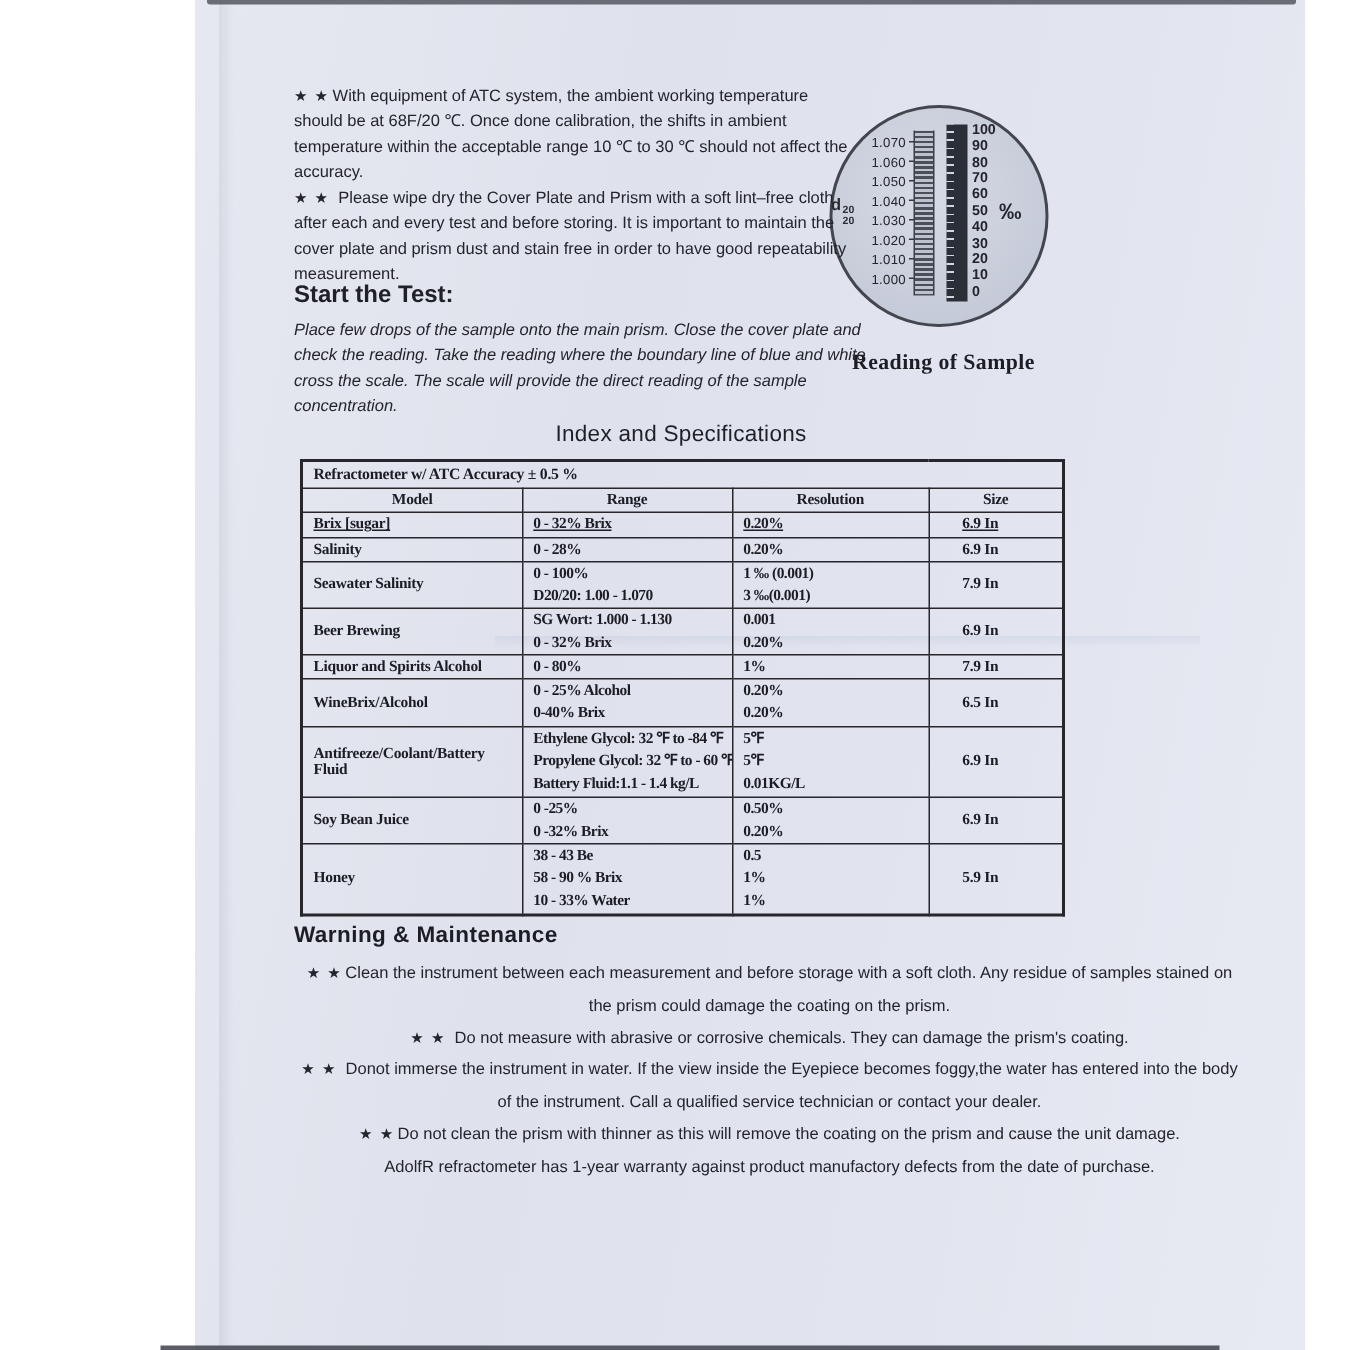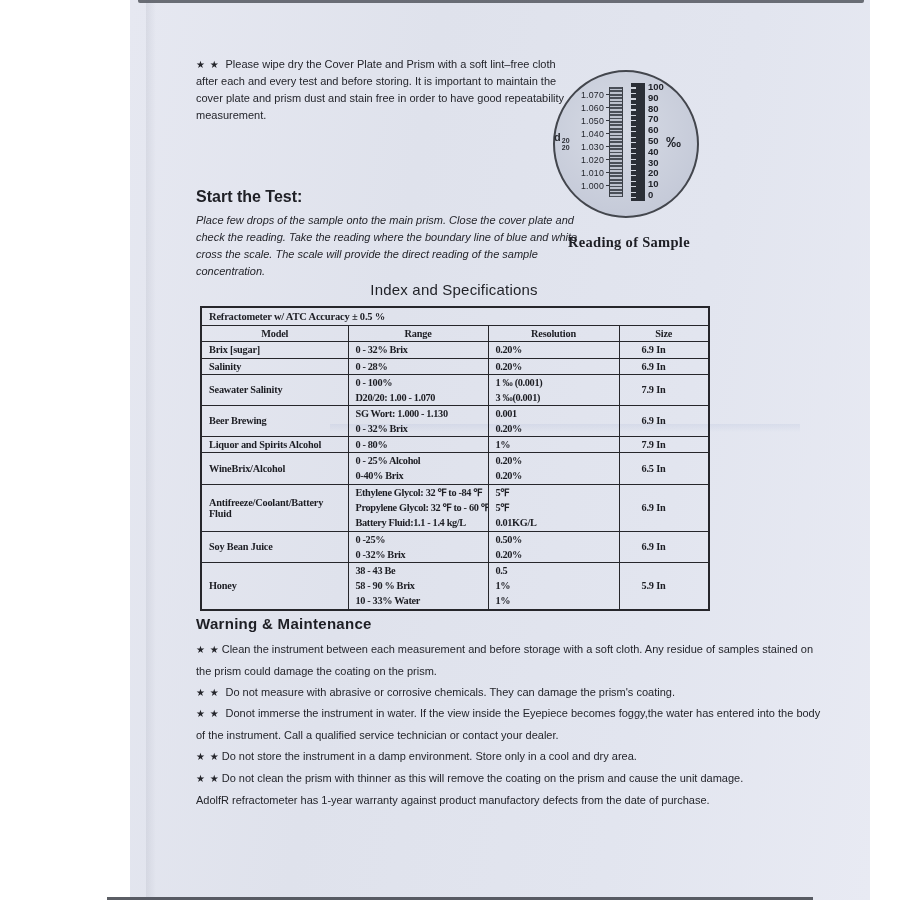--- a/index.html
+++ b/index.html
@@ -56,33 +56,34 @@
   .spec-table td{border:1px solid #26262b;padding:0 2px 0 7px;vertical-align:middle;
                  overflow:hidden;letter-spacing:-0.2px;}
   .spec-table td.acc{font-size:10.5px;}
   .spec-table td.hd{text-align:center;padding:0;}
   .spec-table td.size{padding-left:22px;}
   .spec-table .ln{line-height:15px;white-space:nowrap;letter-spacing:-0.35px;}
 
   
   .warn-heading{position:absolute;left:66px;top:615px;font-size:15px;font-weight:bold;
                 letter-spacing:.3px;color:#1d1e24;text-align:right;}
-  .warn-list{position:absolute;left:66px;top:639px;width:634px;font-size:11px;}
+  .warn-list{position:absolute;left:66px;top:639px;width:634px;font-size:11px;text-align:center;}
   .warn-list p{margin:0;line-height:20.8px;}
 </style>
 </head>
 <body>
 
 <div class="page">
   <div class="edge-strip edge-top"></div>
   <div class="edge-strip edge-bottom"></div>
   <div class="crease-v"></div>
   <div class="crease-h"></div>
 
   <div class="top-notes" id="topNotes">
+      <p class="note"><span class="stars">★ ★</span><span>With equipment of ATC system, the ambient working temperature should be at 68F/20 ℃.  Once done calibration, the shifts in ambient temperature within the acceptable range 10 ℃  to 30 ℃  should not affect the accuracy.</span></p>
       <p class="note"><span class="stars">★ ★ </span><span>Please wipe dry the Cover Plate and Prism with a soft lint–free cloth after each and every test and before storing. It is important to maintain the cover plate and prism dust and stain free in order to have good repeatability measurement.</span></p>
     </div>
 
   <div class="diagram">
     <div class="circle"></div>
     <div class="d-label"><span>d</span><span class="stack">
           <span>20</span>
           <span>20</span>
         </span></div>
     <div class="left-scale" id="leftScale">
@@ -152,21 +153,21 @@
     <tbody id="specBody">
         <tr style="height: 18px;">
           <td class="acc" colspan="4">Refractometer w/ ATC Accuracy ± 0.5 %</td>
         </tr>
         <tr style="height: 16px;">
           <td class="hd">Model</td>
           <td class="hd">Range</td>
           <td class="hd">Resolution</td>
           <td class="hd">Size</td>
         </tr>
-        <tr style="height: 17px;">
+        <tr style="height: 17px; text-decoration: underline;">
           <td class="model">Brix [sugar]</td>
           <td class="range">
             <div class="ln">0 - 32% Brix</div>
           </td>
           <td class="res">
             <div class="ln">0.20%</div>
           </td>
           <td class="size">6.9 In</td>
         </tr>
         <tr style="height: 15px;">
@@ -266,17 +267,16 @@
           <td class="size">5.9 In</td>
         </tr>
       </tbody>
   </table>
 
   <div class="warn-heading">Warning  &amp; Maintenance</div>
   <div class="warn-list" id="warnList">
       <p class="witem"><span class="stars">★ ★</span><span>Clean the instrument between each measurement and before storage with a soft cloth. Any residue of samples stained on the prism could damage the coating on the prism.</span></p>
       <p class="witem"><span class="stars">★ ★ </span><span>Do not measure with abrasive or corrosive chemicals. They can damage the prism's coating.</span></p>
       <p class="witem"><span class="stars">★ ★ </span><span>Donot immerse the instrument in water. If the view inside the Eyepiece becomes foggy,the water has entered into the body of the instrument. Call a qualified service technician or contact your dealer.</span></p>
-      <p class="witem"><span class="stars">★ ★</span><span>Do not store the instrument in a damp environment. Store only in a cool and dry area.</span></p>
       <p class="witem"><span class="stars">★ ★</span><span>Do not clean the prism with thinner as this will remove the coating on the prism and cause the unit damage.</span></p>
       <p class="witem"><span>AdolfR refractometer has 1-year warranty against product manufactory defects from the date of purchase.</span></p>
     </div>
 </div>
 
 </body></html>

